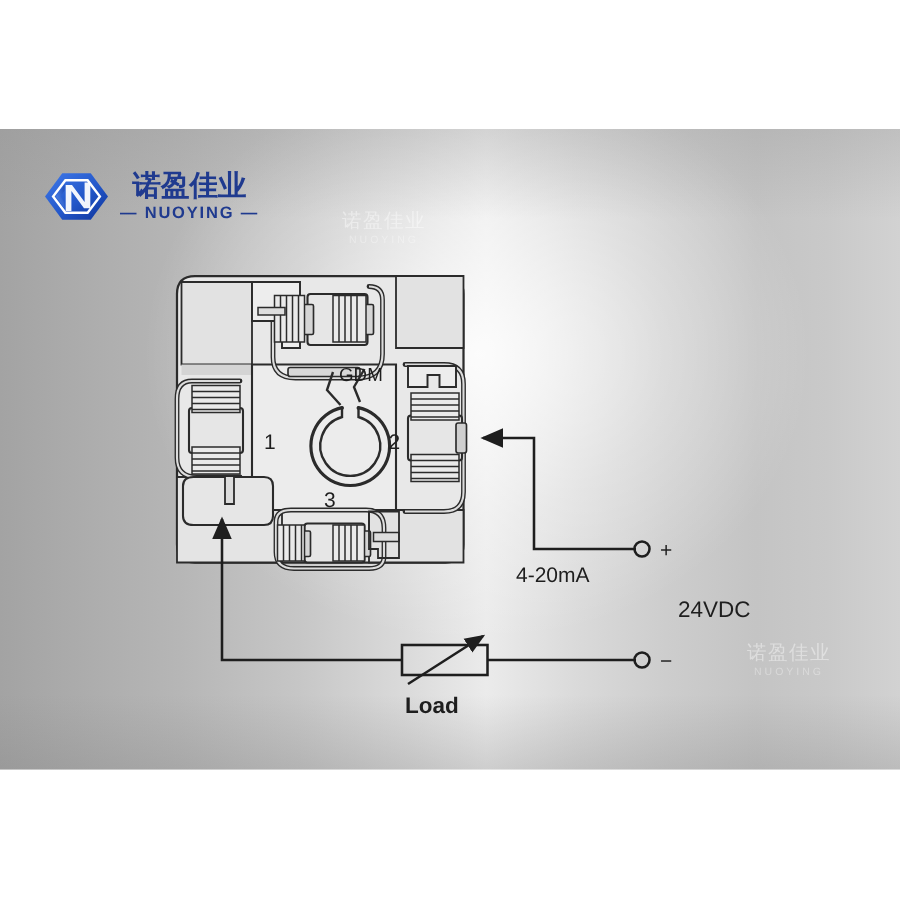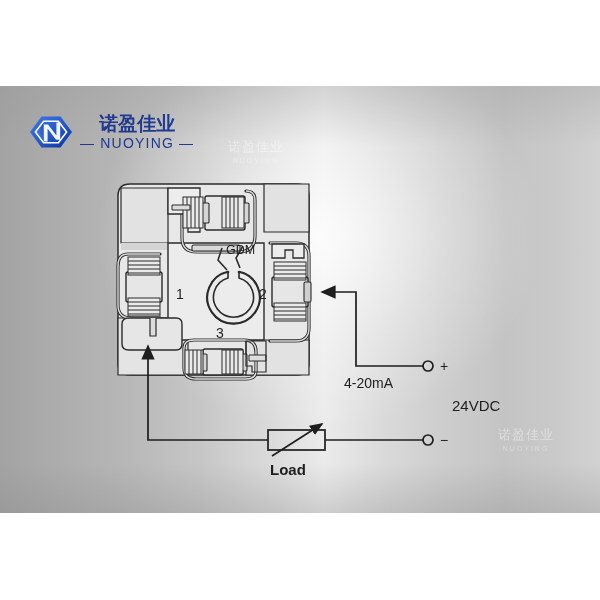--- a/index.html
+++ b/index.html
@@ -90,22 +90,22 @@
     line-height: 1;
   }
   #logo-cn {
     font-size: 19px;
     font-weight: bold;
     color: #1f3a8f;
     letter-spacing: 0px;
     white-space: nowrap;
   }
   #logo-en {
-    font-size: 14px;
-    font-weight: normal;
+    font-size: 11px;
+    font-weight: bold;
     color: #1f3a8f;
     letter-spacing: 1.2px;
     margin-top: 3px;
     white-space: nowrap;
   }
 
   
   #drawing {
     position: absolute;
     left: 0;

